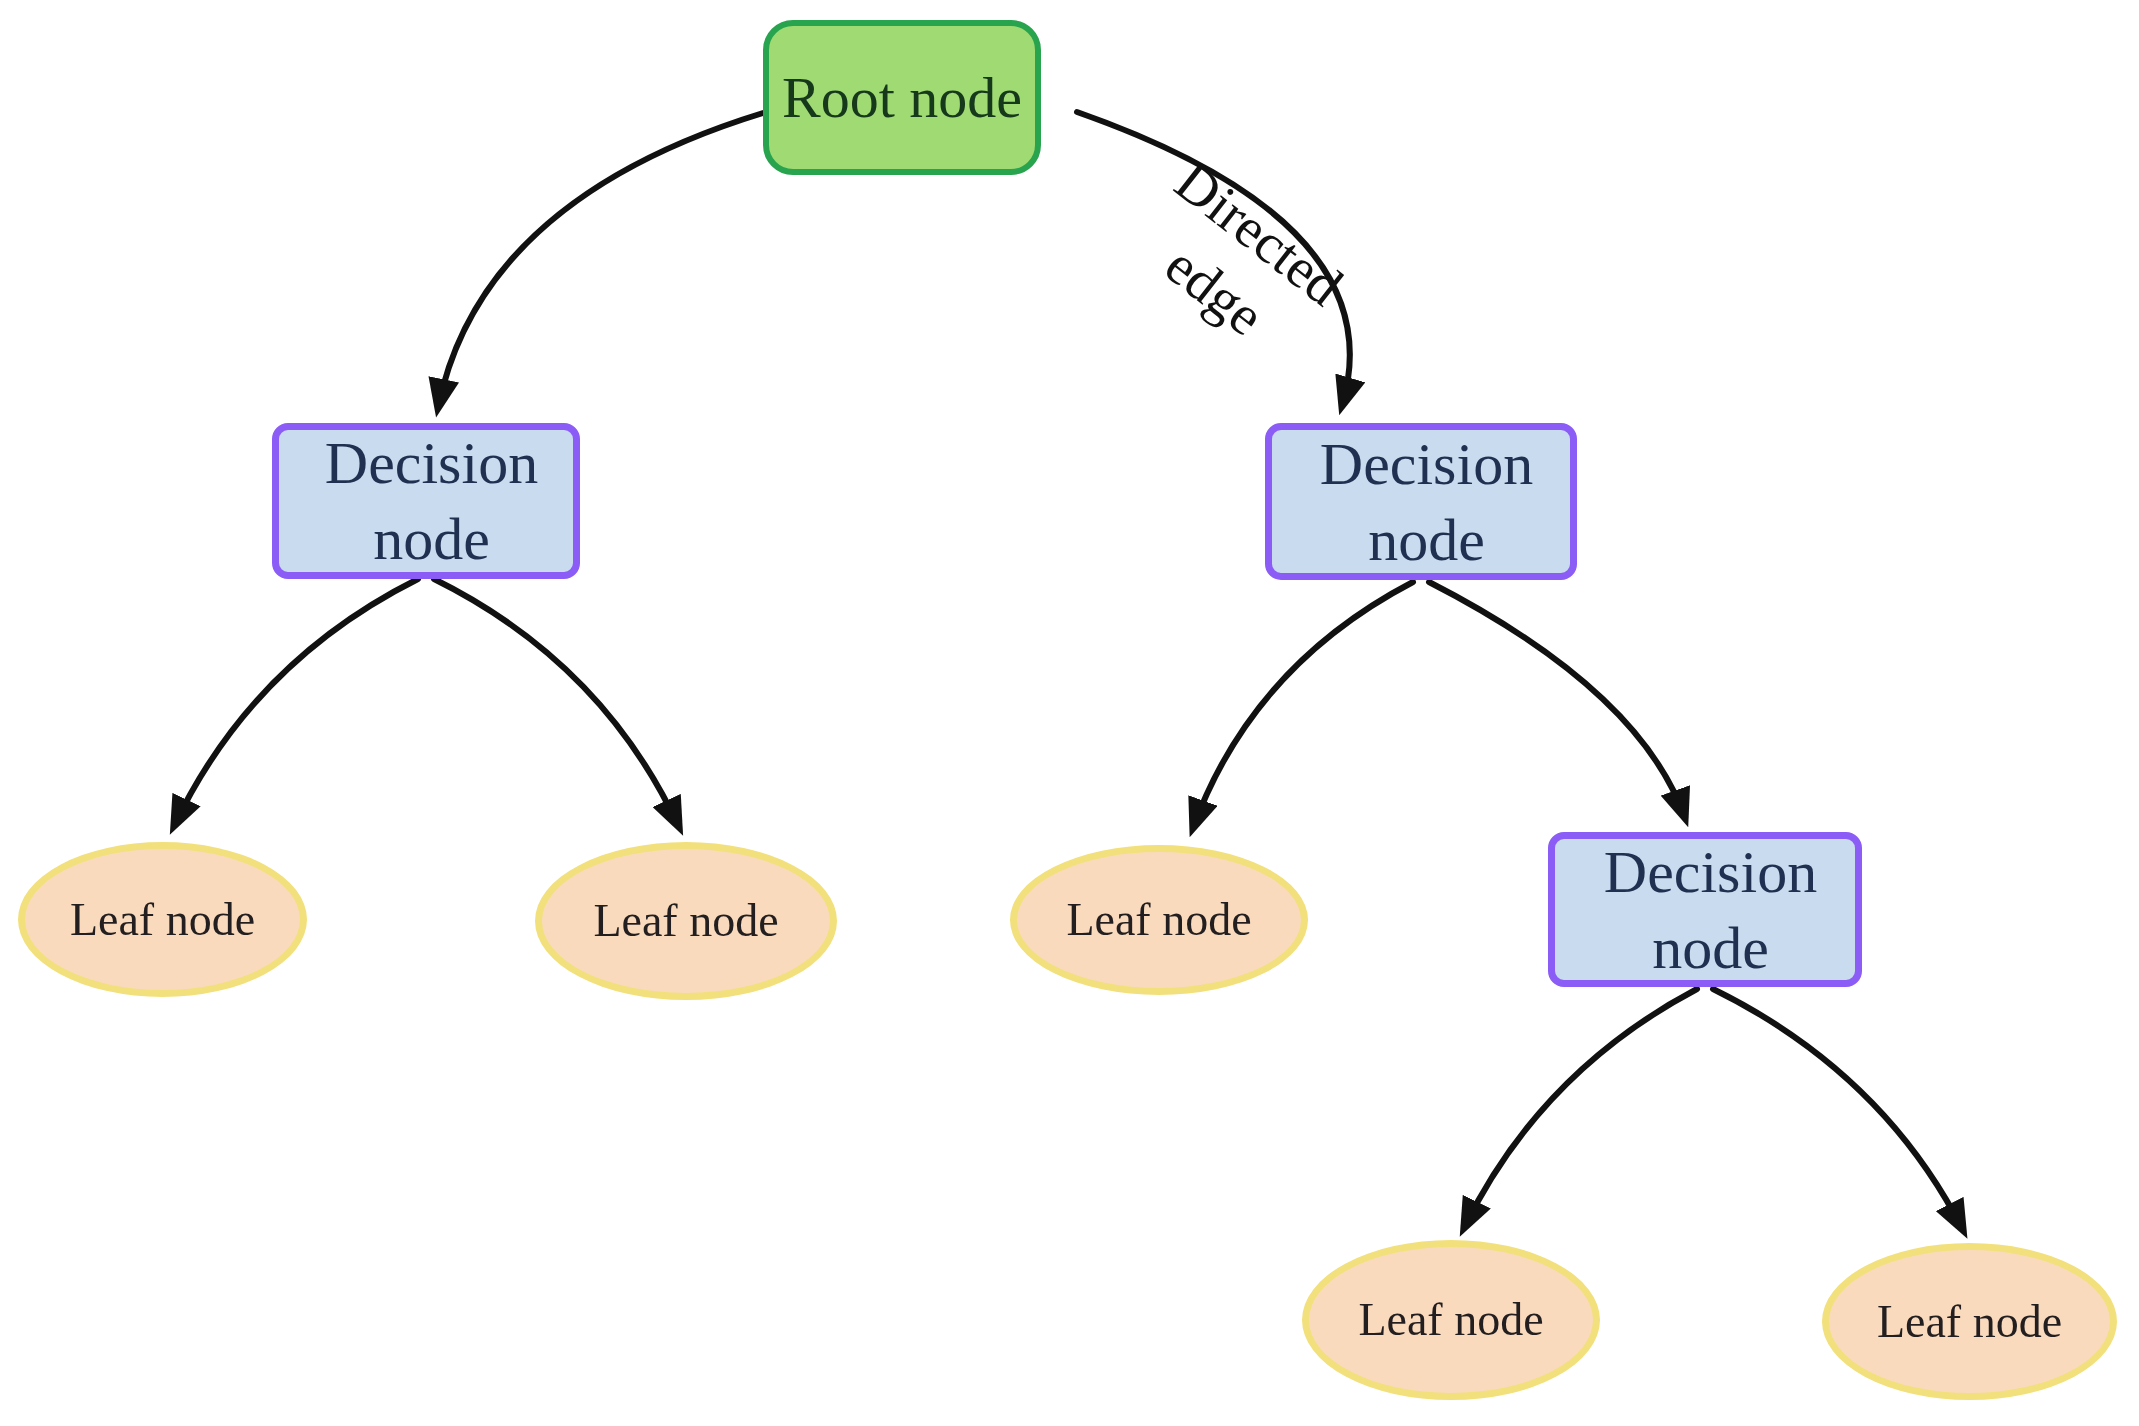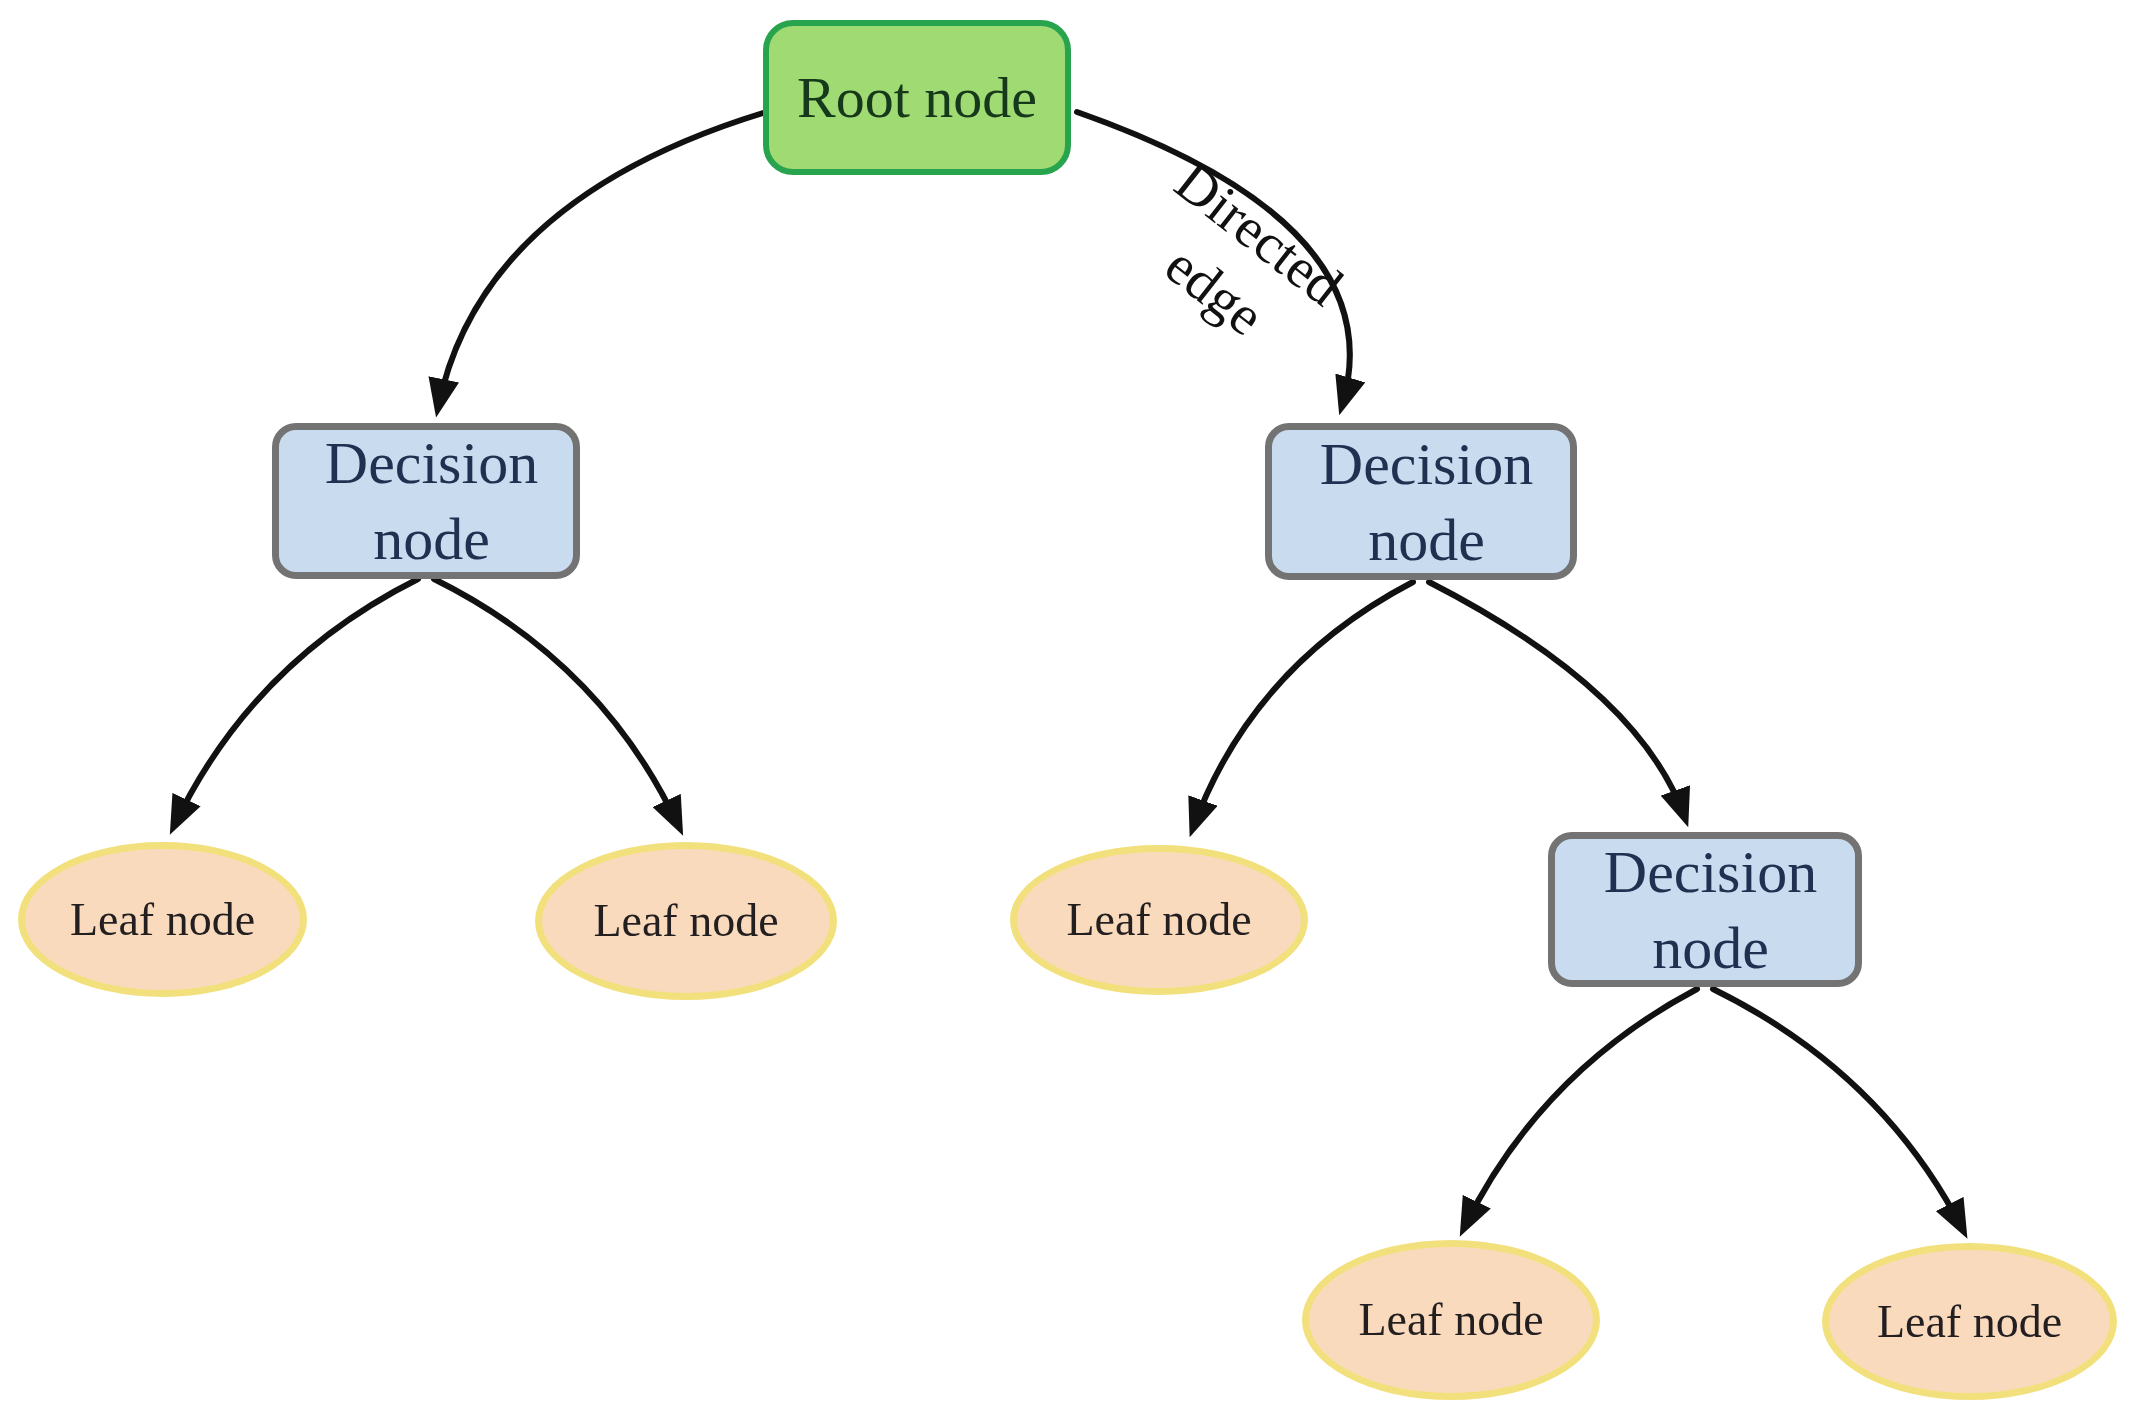--- a/index.html
+++ b/index.html
@@ -24,22 +24,22 @@
   .root{
     background:#9fda72;
     border:6px solid #28a34e;
     border-radius:30px;
     color:#16381b;
     font-size:58px;
     line-height:64px;
   }
   .decision{
     background:#c9dbee;
-    border:7px solid #737373;
-    border-radius:24px;
+    border:7px solid #8b5cf6;
+    border-radius:16px;
     color:#1f3050;
     font-size:60px;
     line-height:76px;
     padding-left:11px;
   }
   .leaf{
     background:#f9dabd;
     border:7px solid #f2e07c;
     border-radius:50%;
     color:#231f20;
@@ -78,21 +78,21 @@
       <path d="M 1077 112 Q 1396 224 1342 406" marker-end="url(#arrow)"></path>
       <path d="M 418 579 Q 252 662 174 826" marker-end="url(#arrow)"></path>
       <path d="M 434 579 Q 602 662 679 827" marker-end="url(#arrow)"></path>
       <path d="M 1413 582 Q 1252 666 1193 828" marker-end="url(#arrow)"></path>
       <path d="M 1429 582 Q 1640 690 1685 818" marker-end="url(#arrow)"></path>
       <path d="M 1697 989 Q 1540 1072 1464 1228" marker-end="url(#arrow)"></path>
       <path d="M 1713 989 Q 1882 1072 1963 1230" marker-end="url(#arrow)"></path>
     </g>
   </svg>
 
-  <div class="node root" style="left:763px;top:20px;width:308px;height:155px;">
+  <div class="node root" style="left:763px;top:20px;width:278px;height:155px;">
     <div class="lbl">Root node</div>
   </div>
 
   <div class="edge-label">Directed edge</div>
 
   <div class="node decision" style="left:272px;top:423px;width:308px;height:156px;">
     <div class="lbl">Decision node</div>
   </div>
 
   <div class="node decision" style="left:1265px;top:423px;width:312px;height:157px;">

